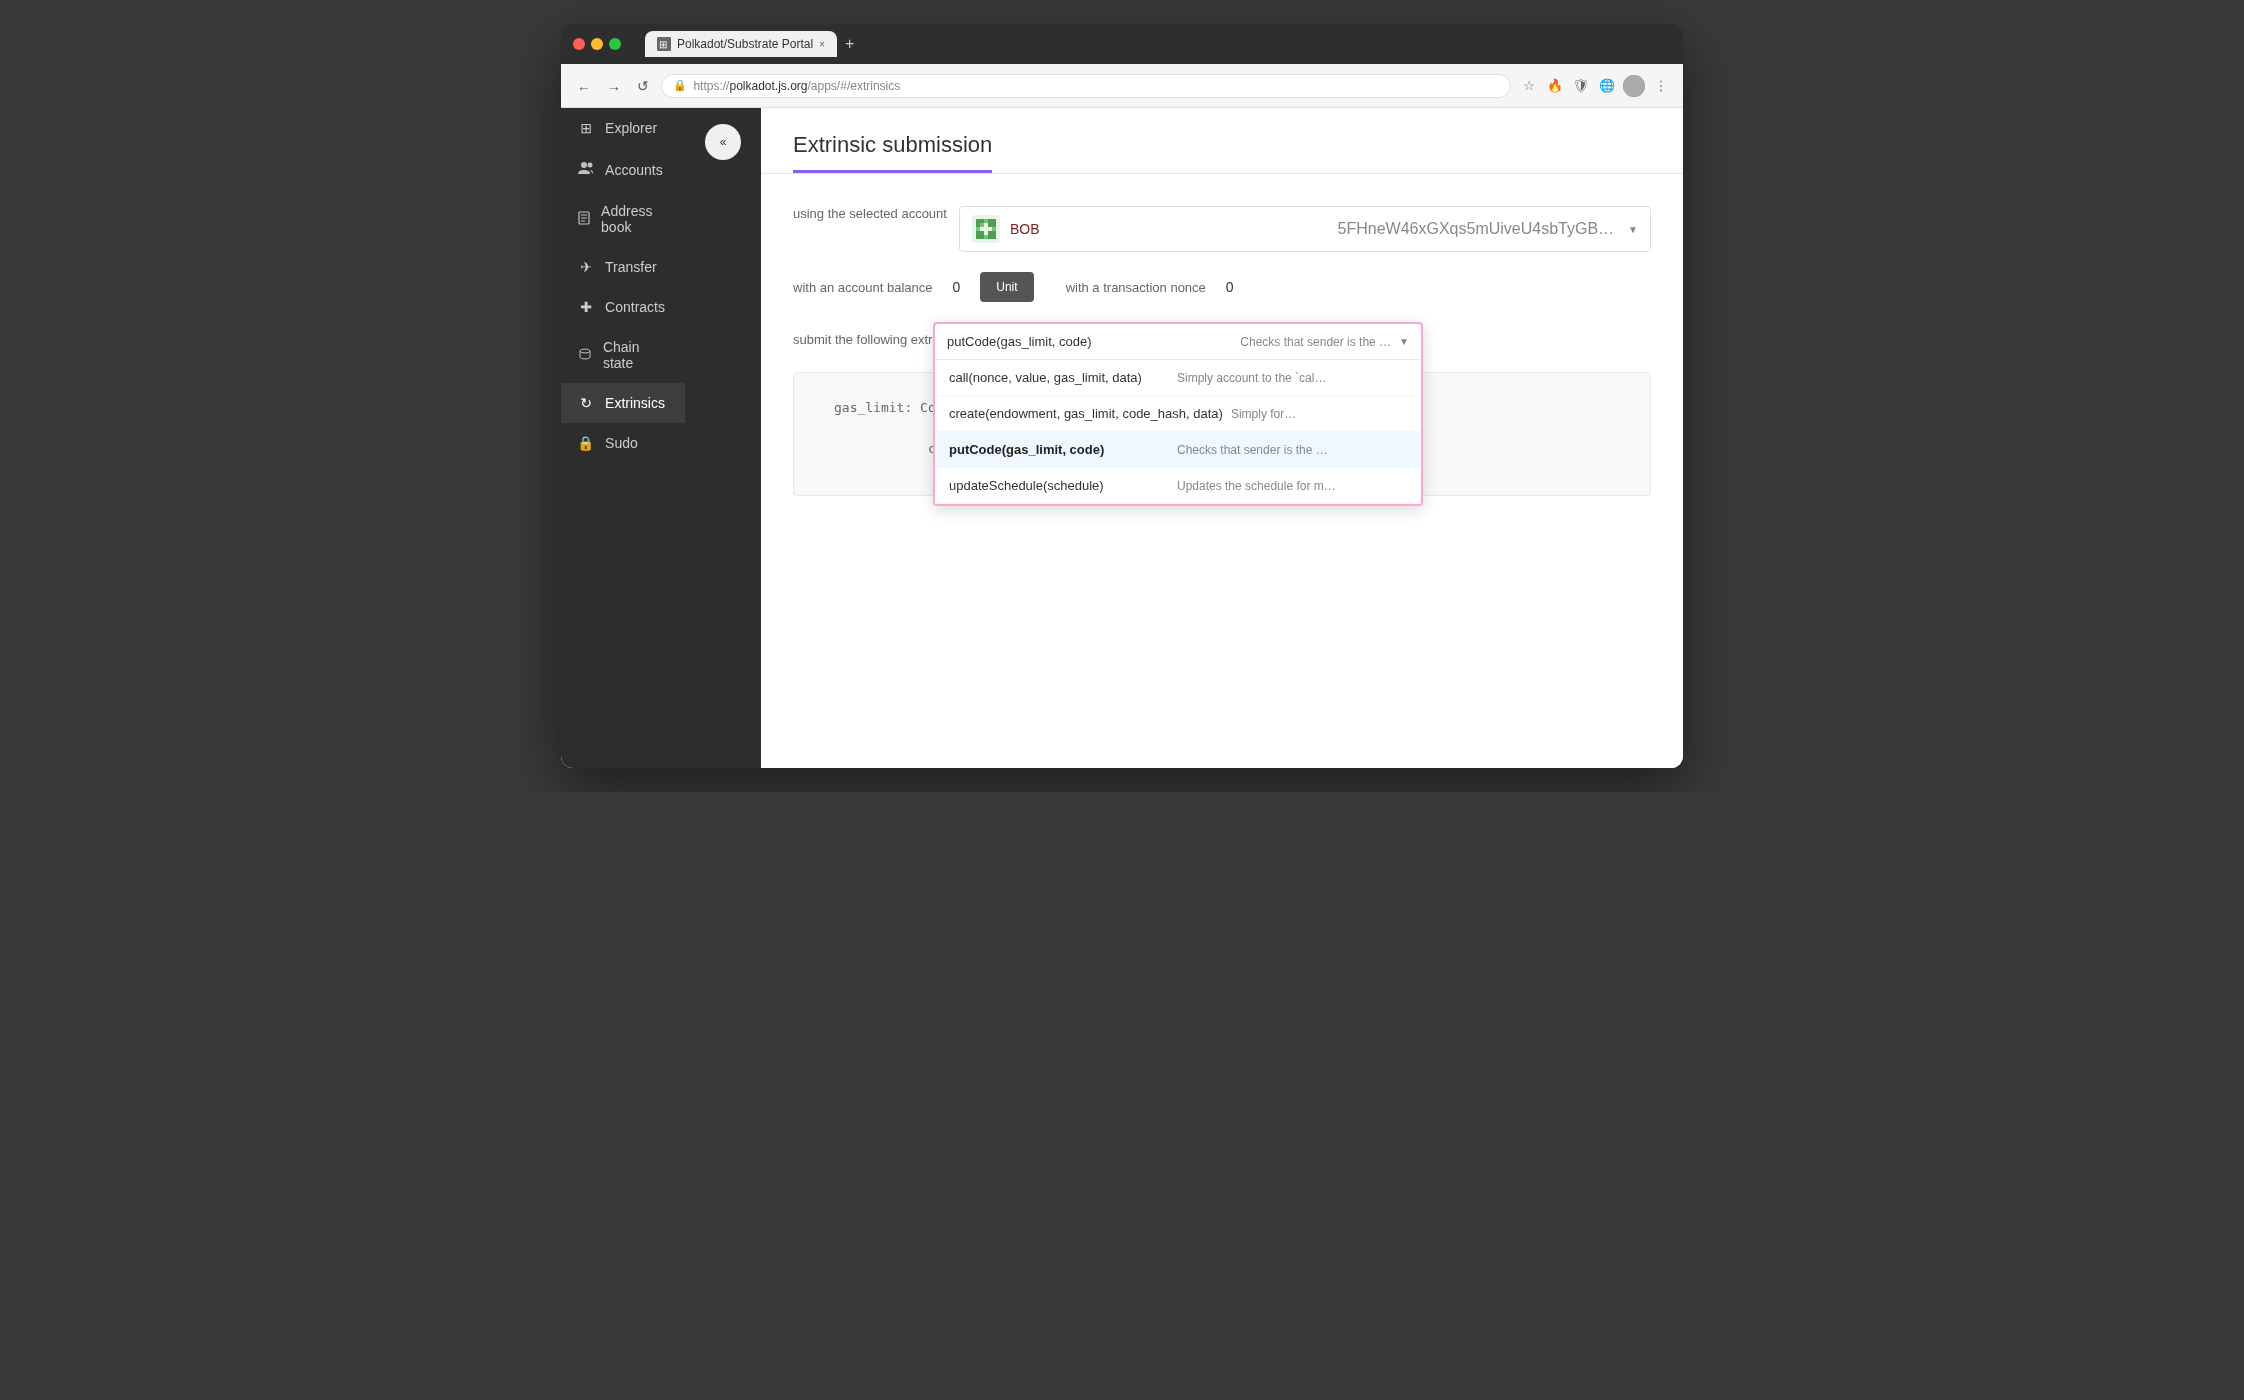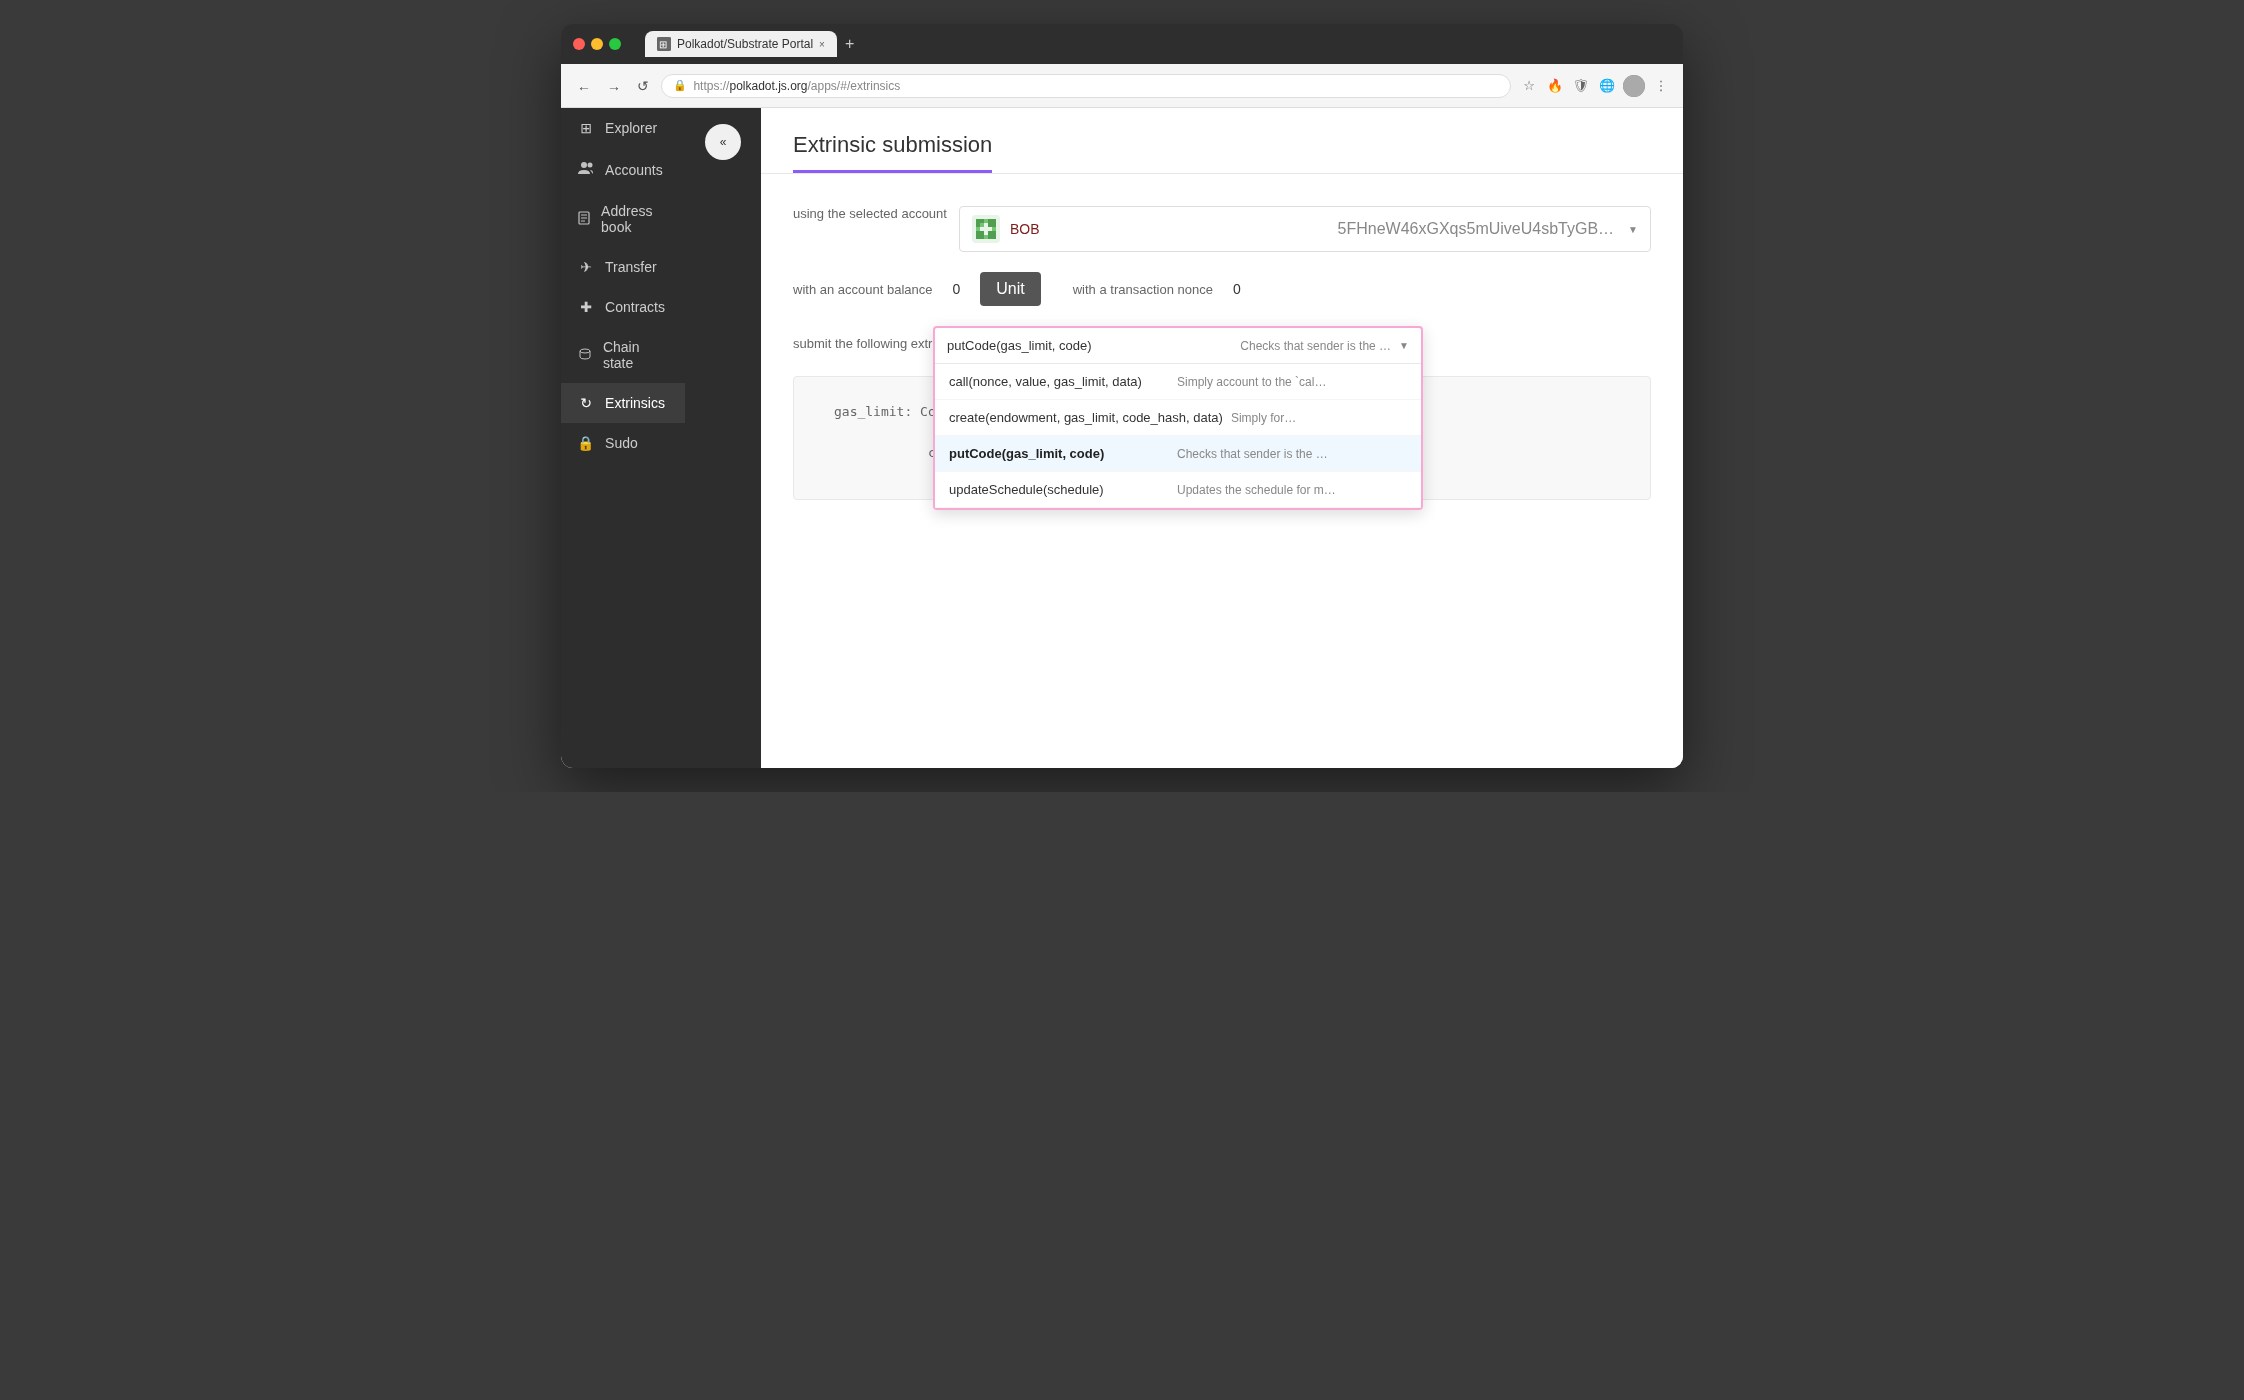--- a/index.html
+++ b/index.html
@@ -221,21 +221,21 @@
 
     .dropdown-arrow { color: #888; font-size: 10px; margin-left: 4px; }
     .balance-value { font-size: 14px; color: #333; padding: 4px 8px; }
 
     .unit-btn {
       background: #555;
       color: white;
       border: none;
       padding: 8px 16px;
       border-radius: 4px;
-      font-size: 16px;
+      font-size: 12px;
       cursor: pointer;
     }
 
     .nonce-label { font-size: 13px; color: #666; margin-left: 20px; }
     .nonce-value { font-size: 14px; color: #333; padding: 4px 8px; }
 
     
     .extrinsic-row {
       display: flex;
       align-items: flex-start;

